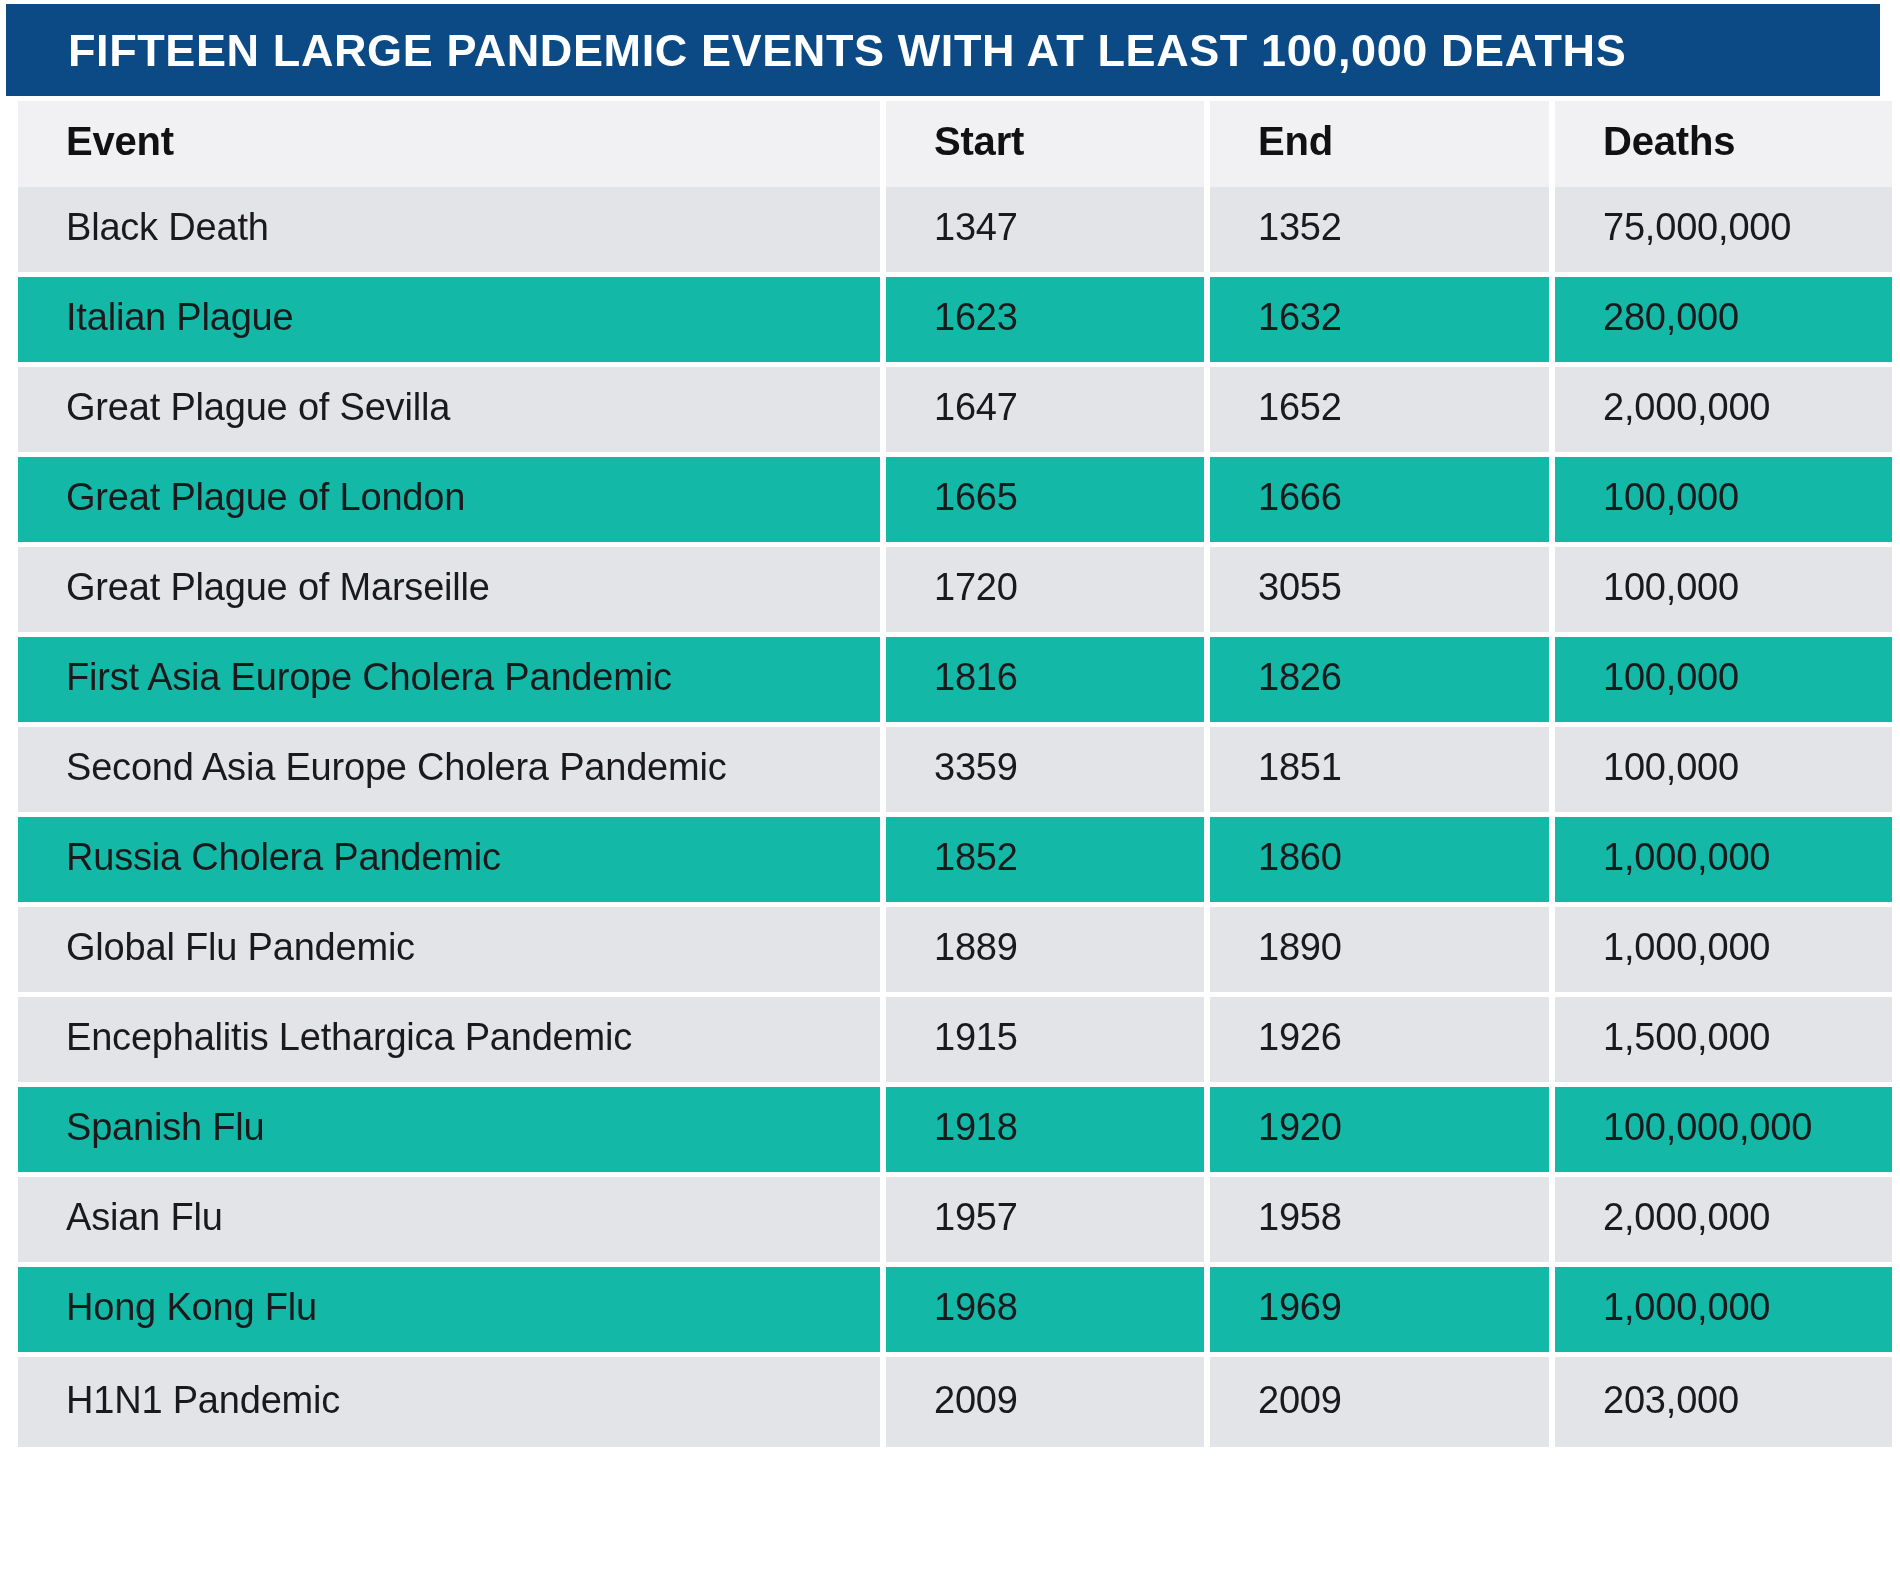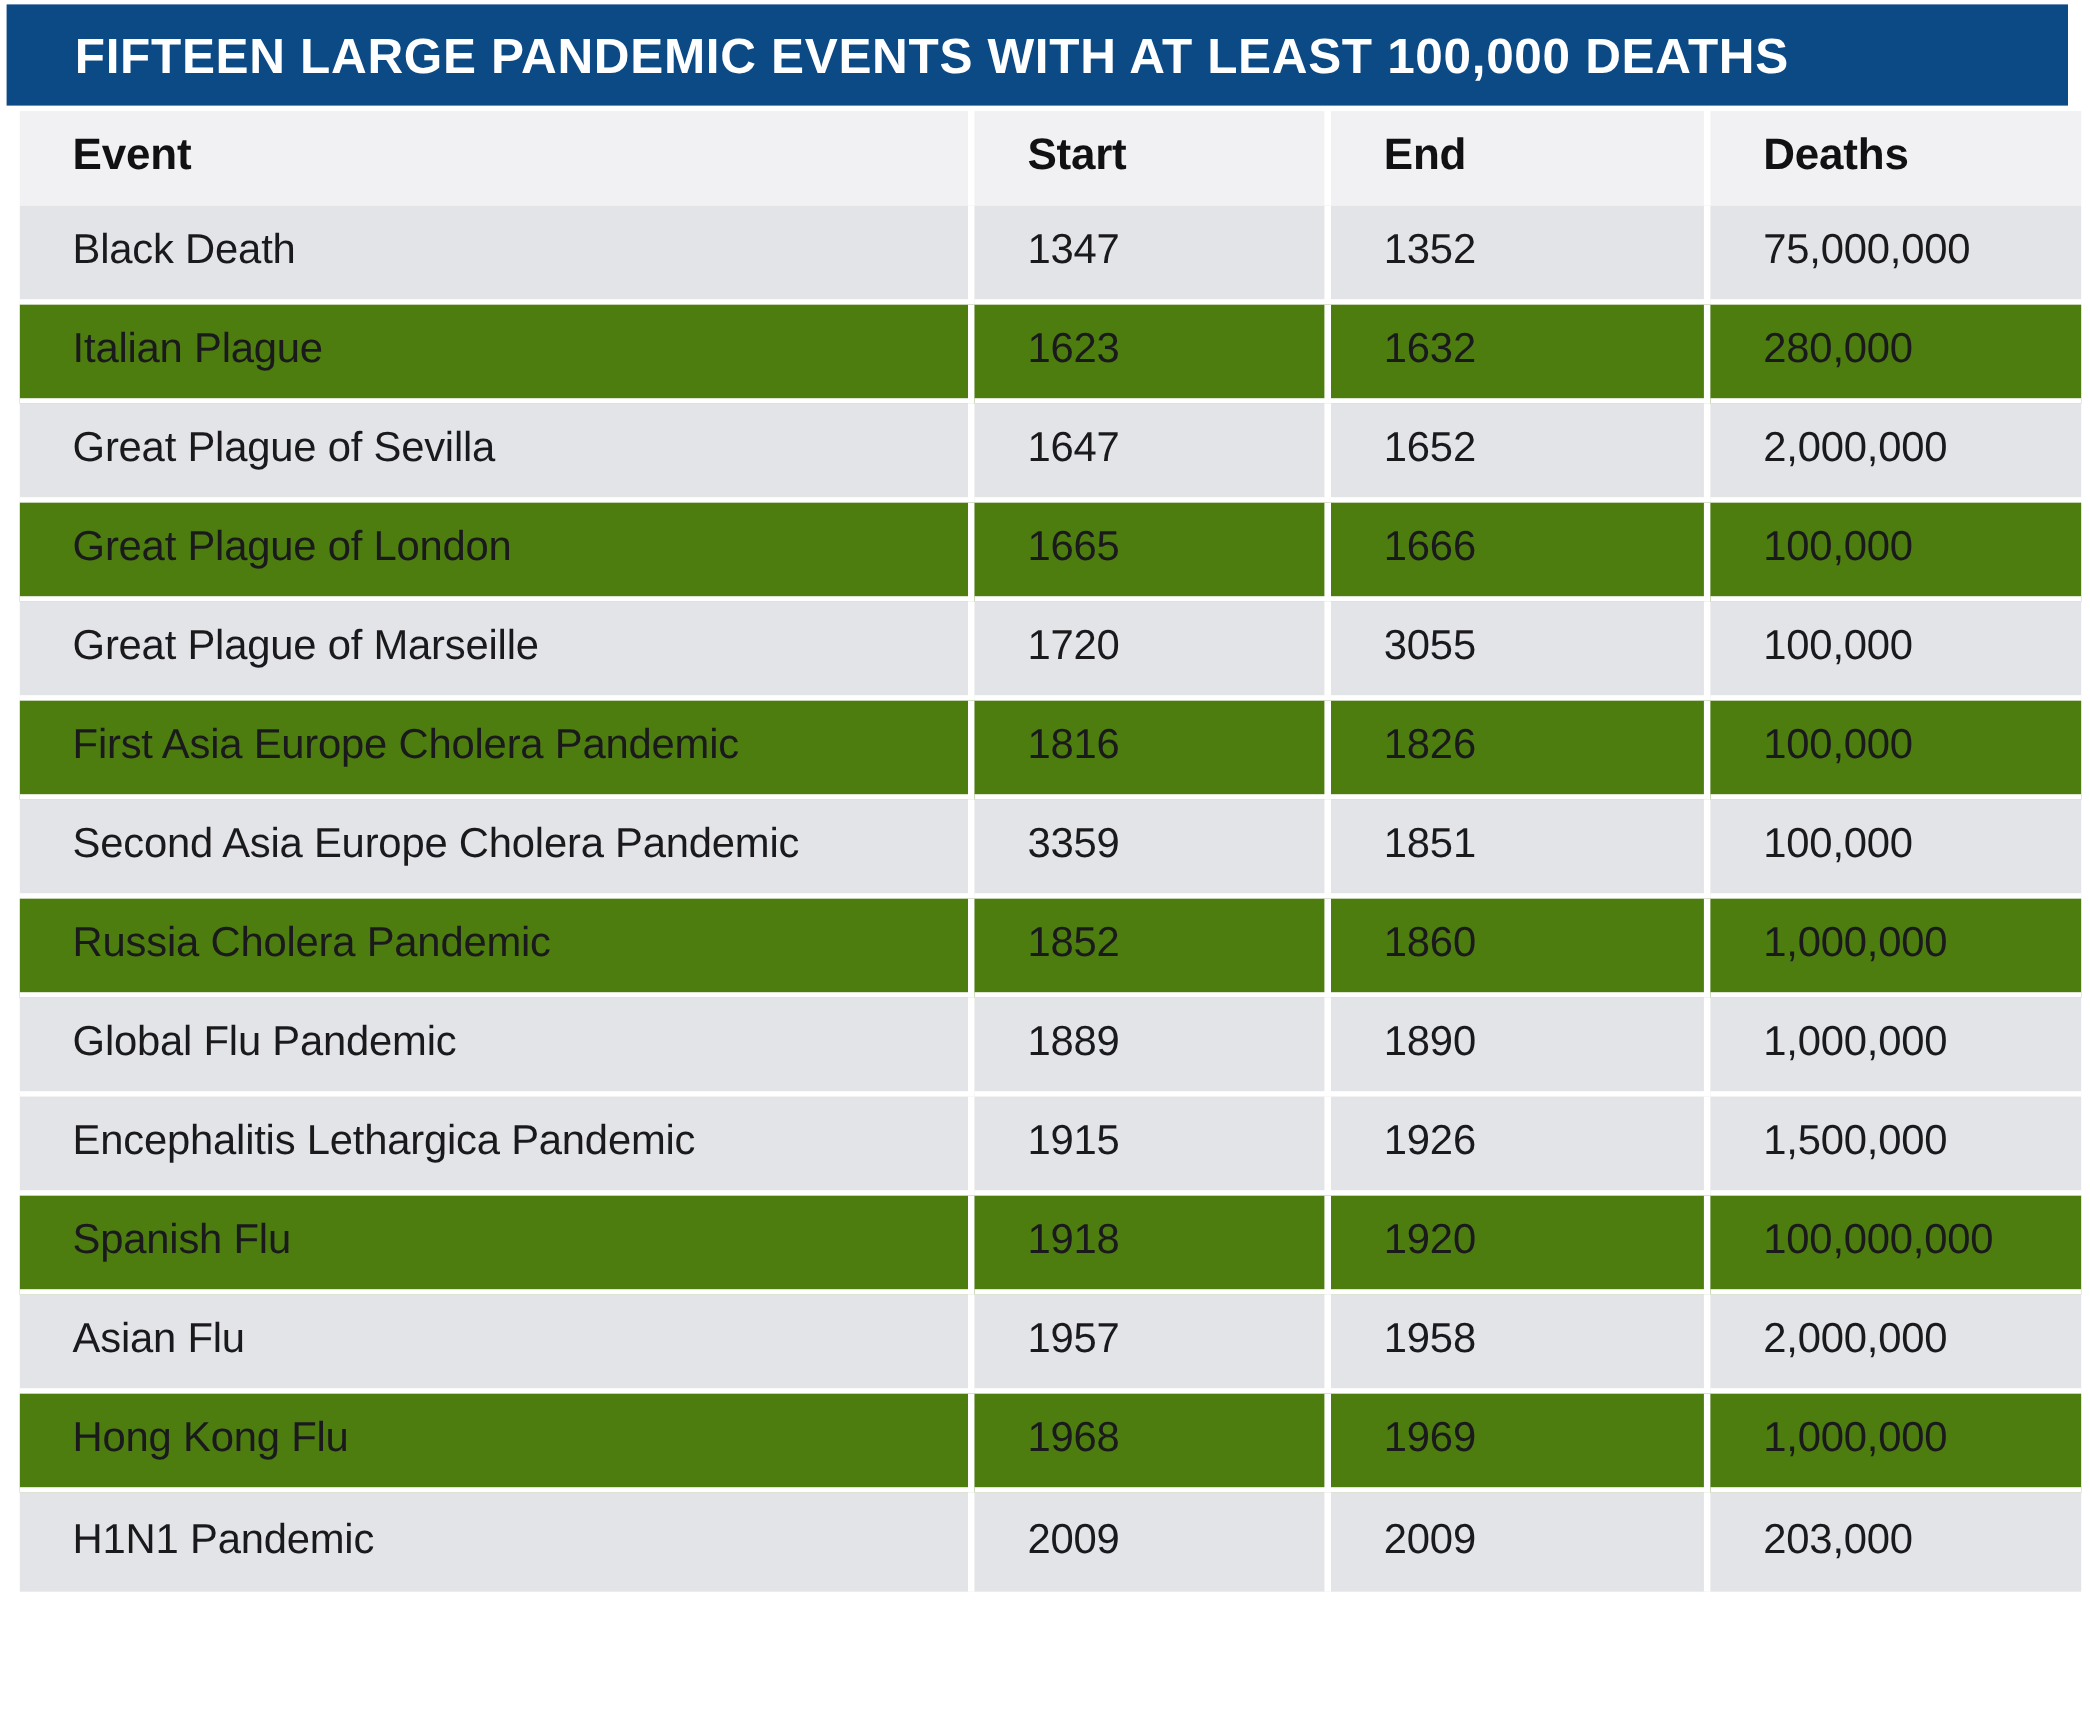--- a/index.html
+++ b/index.html
@@ -88,21 +88,21 @@
     text-align: left;
     vertical-align: middle;
     padding: 0 16px 4px 48px;
     border-right: 6px solid #ffffff;
     border-bottom: 5px solid #ffffff;
     letter-spacing: -0.2px;
     white-space: nowrap;
     overflow: hidden;
   }
   tbody td.last { border-right: none; }
-  tbody tr.alt td { background: #4d7c0f; }
+  tbody tr.alt td { background: #14b8a6; }
   tbody tr:last-child td { border-bottom: none; }
 
   .tbl-footer {
     position: absolute;
     left: 0;
     top: 1464px;
     width: 1874px;
     height: 0px;
     background: #ffffff;
   }

